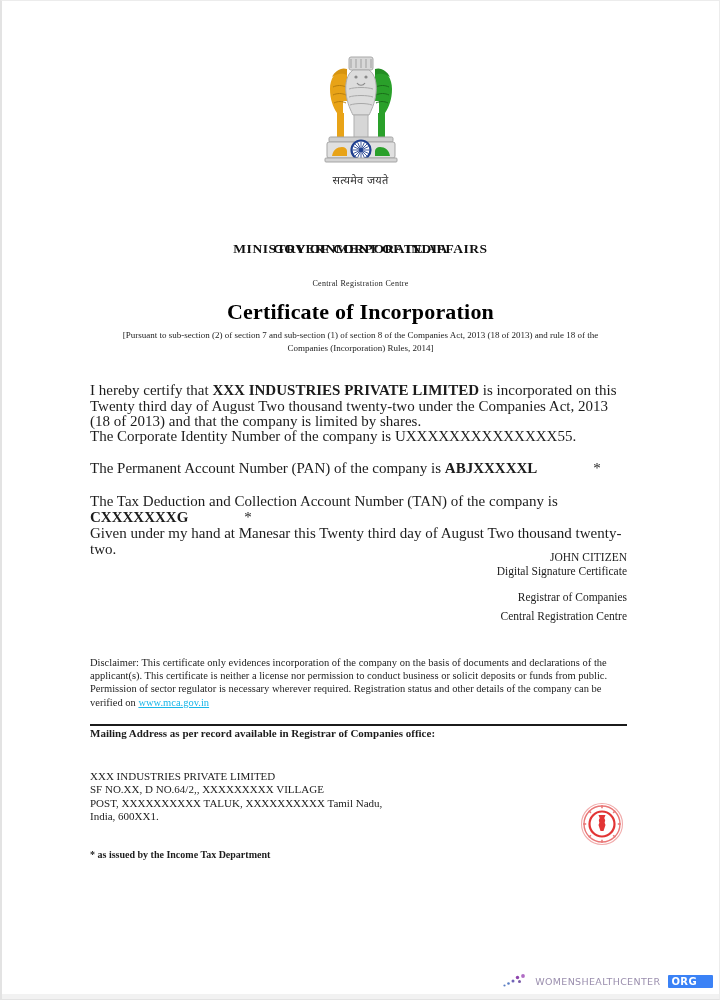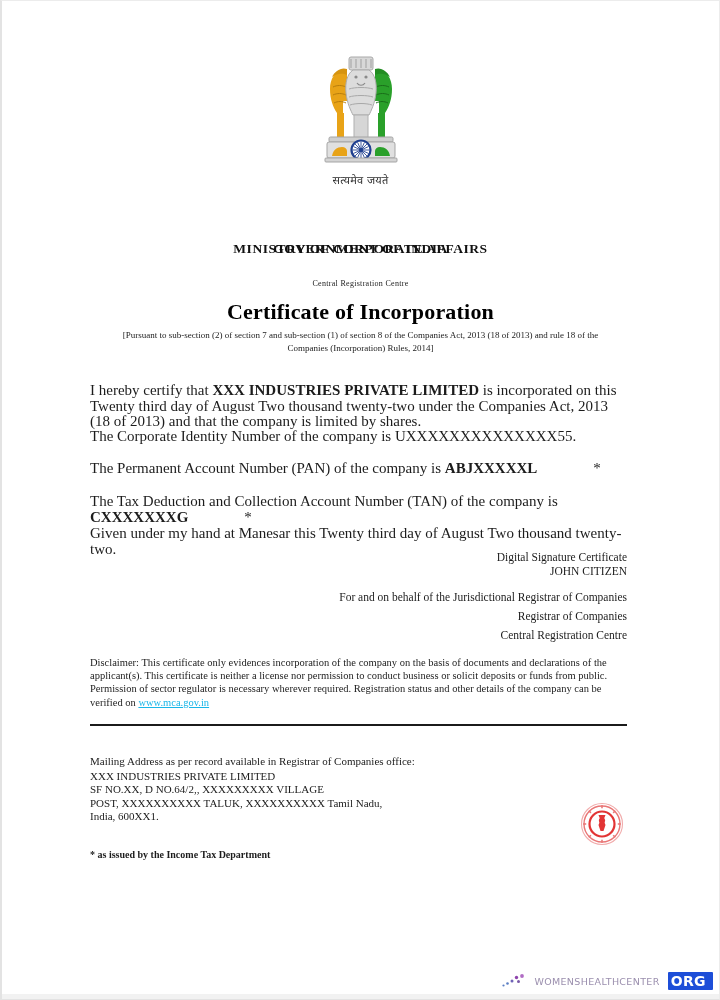--- a/index.html
+++ b/index.html
@@ -132,22 +132,22 @@
     left: 88px;
     width: 537px;
     top: 723px;
     height: 0;
     border-top: 2.5px solid #1b1b1b;
   }
 
   
   #mail-head {
     position: absolute;
-    left: 88px; width: 537px; top: 753px;
-    font-size: 11px; line-height: 14px; color: #1c1c1c;
+    left: 88px; width: 537px; top: 725px;
+    font-size: 11px; line-height: 14px; color: #1c1c1c; font-weight: bold;
   }
   #mail-addr {
     position: absolute;
     left: 88px; width: 420px; top: 769px;
     font-size: 11px; line-height: 13.4px; color: #1c1c1c;
     white-space: pre-line;
   }
   #tax-note {
     position: absolute;
     left: 88px; width: 420px; top: 847px;
@@ -178,26 +178,26 @@
   }
   #wm-dots { display: block; }
   #wm-text {
     font-family: "DejaVu Sans", sans-serif;
     font-size: 9.5px;
     letter-spacing: .35px;
     color: #9b8fae;
   }
   #wm-org {
     font-family: "DejaVu Sans", sans-serif;
-    font-size: 14px;
+    font-size: 10px;
     font-weight: bold;
     letter-spacing: .4px;
     color: #ffffff;
-    background: #1d4ed8;
-    padding: 1px 7px 1px 3px;
+    background: #3b82f6;
+    padding: 1px 16px 1px 3px;
     border-radius: 1px;
   }
   #footer-strip {
     position: absolute;
     left: 0; right: 0; bottom: 0;
     height: 5px;
     background: #f2f2f2;
   }
 </style>
 </head>
@@ -284,24 +284,23 @@
     <span>The Permanent Account Number (PAN) of the company is </span><span class="b">ABJXXXXXL</span><span class="ast" style="width:56px"></span><span>*</span>
   </div>
 
   <div id="para-tan" class="body-col">
     <span>The Tax Deduction and Collection Account Number (TAN) of the company is </span><span class="b">CXXXXXXXG</span><span class="ast" style="width:56px"></span><span>*</span>
   </div>
 
   <div id="para-given" class="body-col">Given under my hand at Manesar this Twenty third day of August Two thousand twenty-two.</div>
 
   <div id="sig-block">
+    <div id="sig-name">JOHN CITIZEN</div>
     <div id="sig-dsc">Digital Signature Certificate</div>
-    <div id="sig-name">JOHN CITIZEN</div>
     <div class="sig-gap"></div>
-    <div id="sig-behalf">For and on behalf of the Jurisdictional Registrar of Companies</div>
     <div id="sig-roc">Registrar of Companies</div>
     <div id="sig-crc">Central Registration Centre</div>
   </div>
 
   <div id="disclaimer">
     <span>Disclaimer: This certificate only evidences incorporation of the company on the basis of documents and declarations of the applicant(s). This certificate is neither a license nor permission to conduct business or solicit deposits or funds from public. Permission of sector regulator is necessary wherever required. Registration status and other details of the company can be verified on </span><a id="mca-link" href="#">www.mca.gov.in</a>
   </div>
 
   <div id="section-rule"></div>
 

